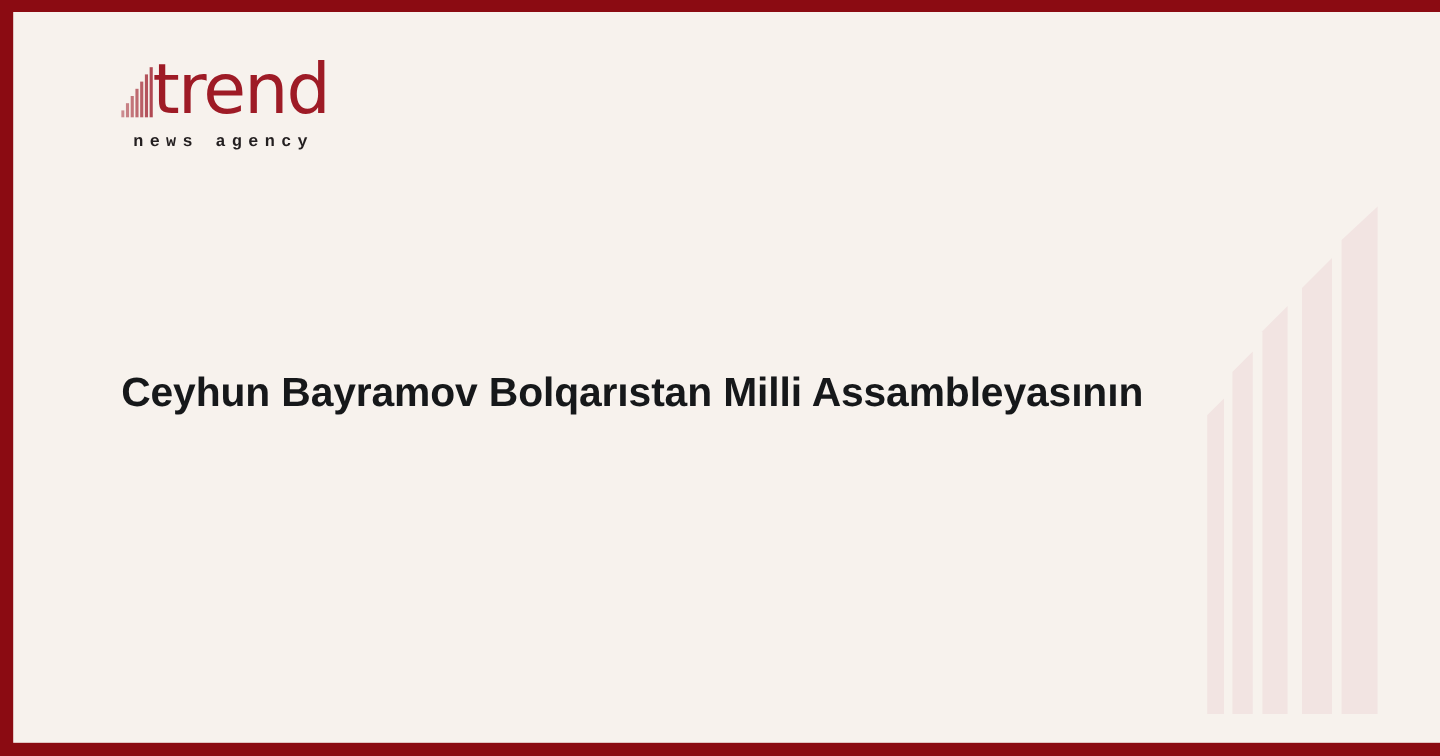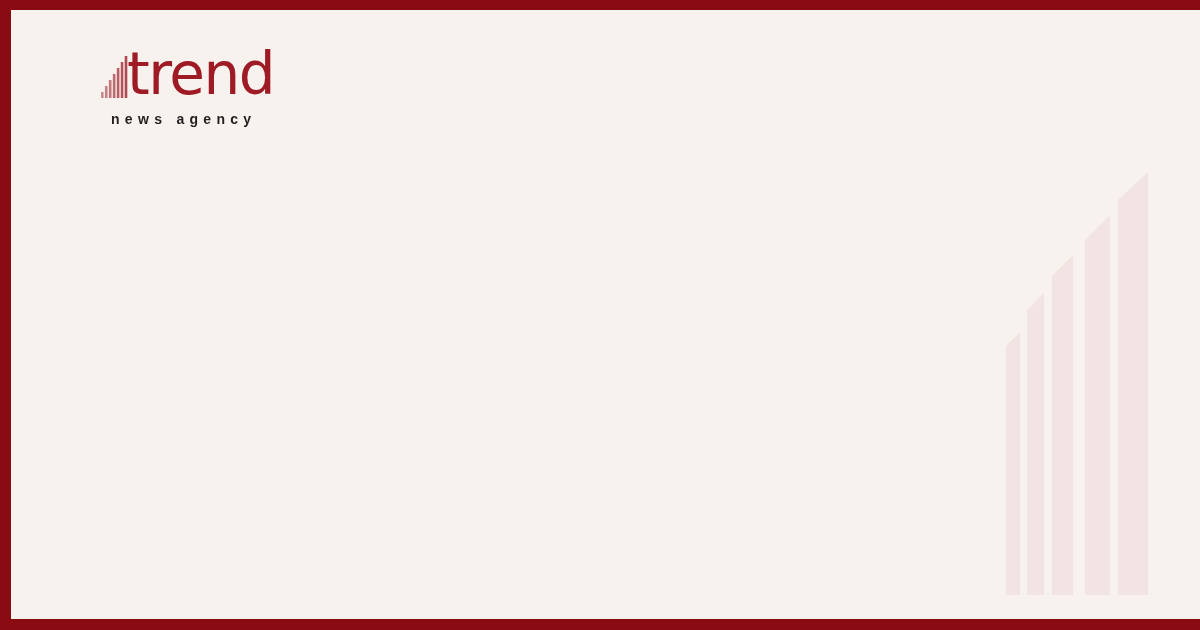--- a/index.html
+++ b/index.html
@@ -68,21 +68,21 @@
     font-size: 58px;
     line-height: 62px;
     font-weight: 400;
     letter-spacing: -1.5px;
     color: #9E1B26;
   }
   .logo-tagline {
     position: absolute;
     left: 10px;
     top: 66px;
-    font-family: Liberation Sans, sans-serif;
+    font-family: Liberation Mono, monospace;
     font-size: 14px;
     font-weight: 700;
     letter-spacing: 5.3px;
     color: #231F20;
     white-space: nowrap;
   }
 
   
   .headline {
     position: absolute;
@@ -129,16 +129,17 @@
               <rect x="19.75" y="12.00" width="2.6" height="36.00" fill="#A83742" opacity="0.85"></rect>
               <rect x="23.70" y="6.00" width="2.6" height="42.00" fill="#A83742" opacity="0.91"></rect>
             </g>
         </svg>
         <span class="logo-word">trend</span>
       </div>
       <div class="logo-tagline">news agency</div>
     </div>
 
     <h1 class="headline">
+      <span class="ln">Ceyhun Bayramov Bolqarıstan Milli Assambleyasının</span>
     </h1>
 
   </div>
 </div>
 
 </body></html>

